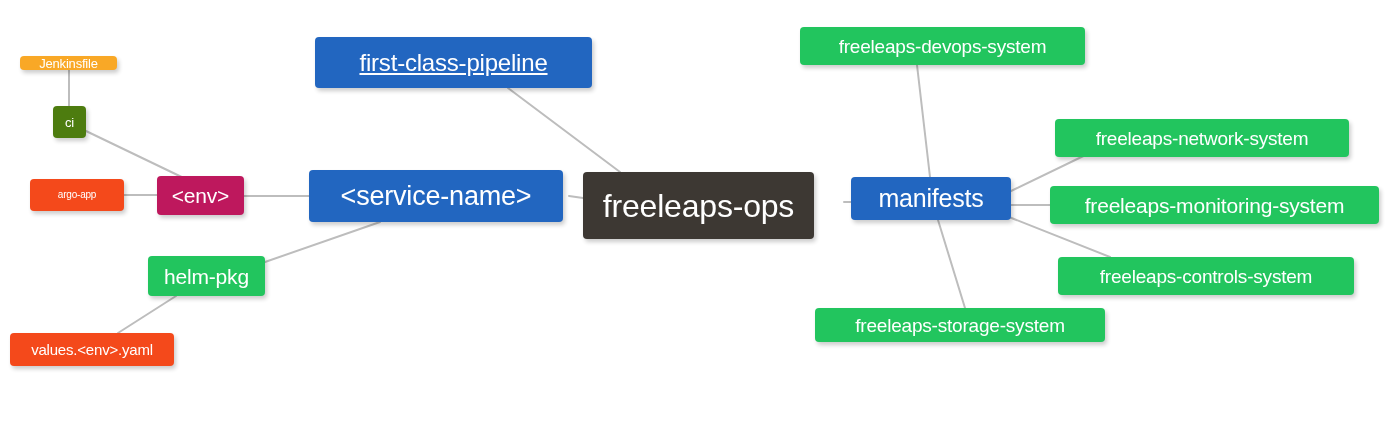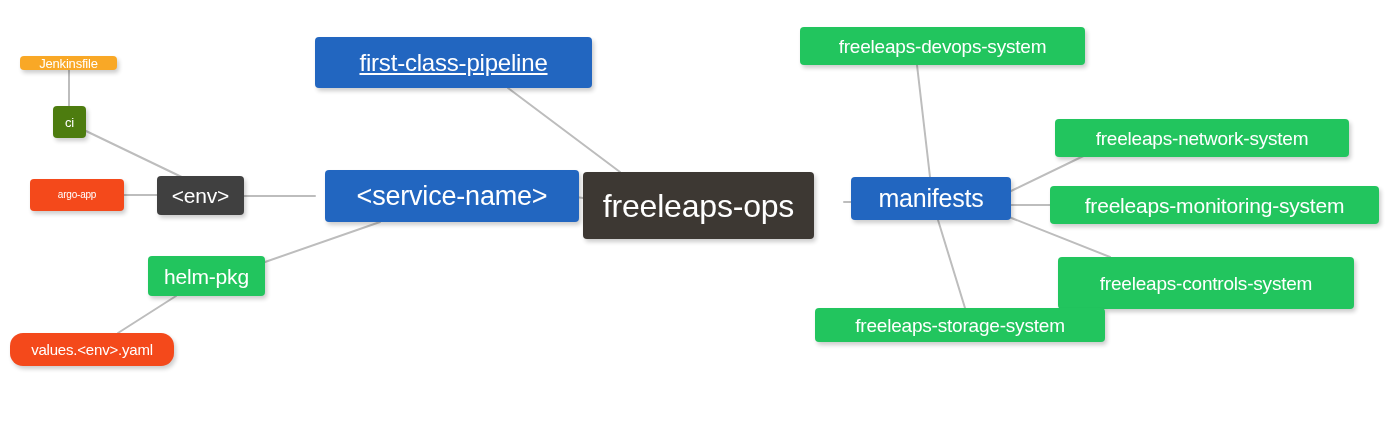--- a/index.html
+++ b/index.html
@@ -71,51 +71,51 @@
   <div id="node-layer">
       <div class="node" style="left: 20px; top: 26px; width: 97px; height: 14px; background: rgb(249, 168, 38); font-size: 13px; margin-top: 30px;">
         <span class="node-label">Jenkinsfile</span>
       </div>
       <div class="node" style="left: 53px; top: 106px; width: 33px; height: 32px; background: #4d7c0f; font-size: 13px;">
         <span class="node-label">ci</span>
       </div>
       <div class="node" style="left: 30px; top: 179px; width: 94px; height: 32px; background: rgb(244, 73, 27); font-size: 10px; text-align: center;">
         <span class="node-label">argo-app</span>
       </div>
-      <div class="node" style="left: 157px; top: 176px; width: 87px; height: 39px; background: #404040; font-size: 21px;">
+      <div class="node" style="left: 157px; top: 176px; width: 87px; height: 39px; background: #be185d; font-size: 21px;">
         <span class="node-label">&lt;env&gt;</span>
       </div>
       <div class="node" style="left: 148px; top: 256px; width: 117px; height: 40px; background: rgb(34, 197, 94); font-size: 21px; text-align: center;">
         <span class="node-label">helm-pkg</span>
       </div>
-      <div class="node" style="left: 10px; top: 333px; width: 164px; height: 33px; background: rgb(244, 73, 27); font-size: 15px; border-radius: 13px;">
+      <div class="node" style="left: 10px; top: 333px; width: 164px; height: 33px; background: rgb(244, 73, 27); font-size: 15px;">
         <span class="node-label">values.&lt;env&gt;.yaml</span>
       </div>
       <div class="node" style="left: 315px; top: 37px; width: 277px; height: 51px; background: rgb(34, 102, 192); font-size: 24px; text-decoration: underline;">
         <span class="node-label">first-class-pipeline</span>
       </div>
-      <div class="node" style="left: 325px; top: 170px; width: 254px; height: 52px; background: rgb(34, 102, 192); font-size: 27px;">
+      <div class="node" style="left: 309px; top: 170px; width: 254px; height: 52px; background: rgb(34, 102, 192); font-size: 27px;">
         <span class="node-label">&lt;service-name&gt;</span>
       </div>
       <div class="node" style="left: 583px; top: 172px; width: 231px; height: 67px; background: rgb(61, 56, 51); font-size: 32px;">
         <span class="node-label">freeleaps-ops</span>
       </div>
       <div class="node" style="left: 851px; top: 177px; width: 160px; height: 43px; background: rgb(34, 102, 192); font-size: 25px;">
         <span class="node-label">manifests</span>
       </div>
       <div class="node" style="left: 800px; top: 27px; width: 285px; height: 38px; background: rgb(34, 197, 94); font-size: 19px;">
         <span class="node-label">freeleaps-devops-system</span>
       </div>
       <div class="node" style="left: 1055px; top: 104px; width: 294px; height: 38px; background: rgb(34, 197, 94); font-size: 19px; margin-top: 15px;">
         <span class="node-label">freeleaps-network-system</span>
       </div>
       <div class="node" style="left: 1050px; top: 186px; width: 329px; height: 38px; background: rgb(34, 197, 94); font-size: 21px;">
         <span class="node-label">freeleaps-monitoring-system</span>
       </div>
-      <div class="node" style="left: 1058px; top: 257px; width: 296px; height: 52px; background: rgb(34, 197, 94); font-size: 19px;">
+      <div class="node" style="left: 1058px; top: 257px; width: 296px; height: 38px; background: rgb(34, 197, 94); font-size: 19px;">
         <span class="node-label">freeleaps-controls-system</span>
       </div>
       <div class="node" style="left: 815px; top: 308px; width: 290px; height: 34px; background: rgb(34, 197, 94); font-size: 19px;">
         <span class="node-label">freeleaps-storage-system</span>
       </div>
     </div>
 
 </div>
 
 </body></html>

